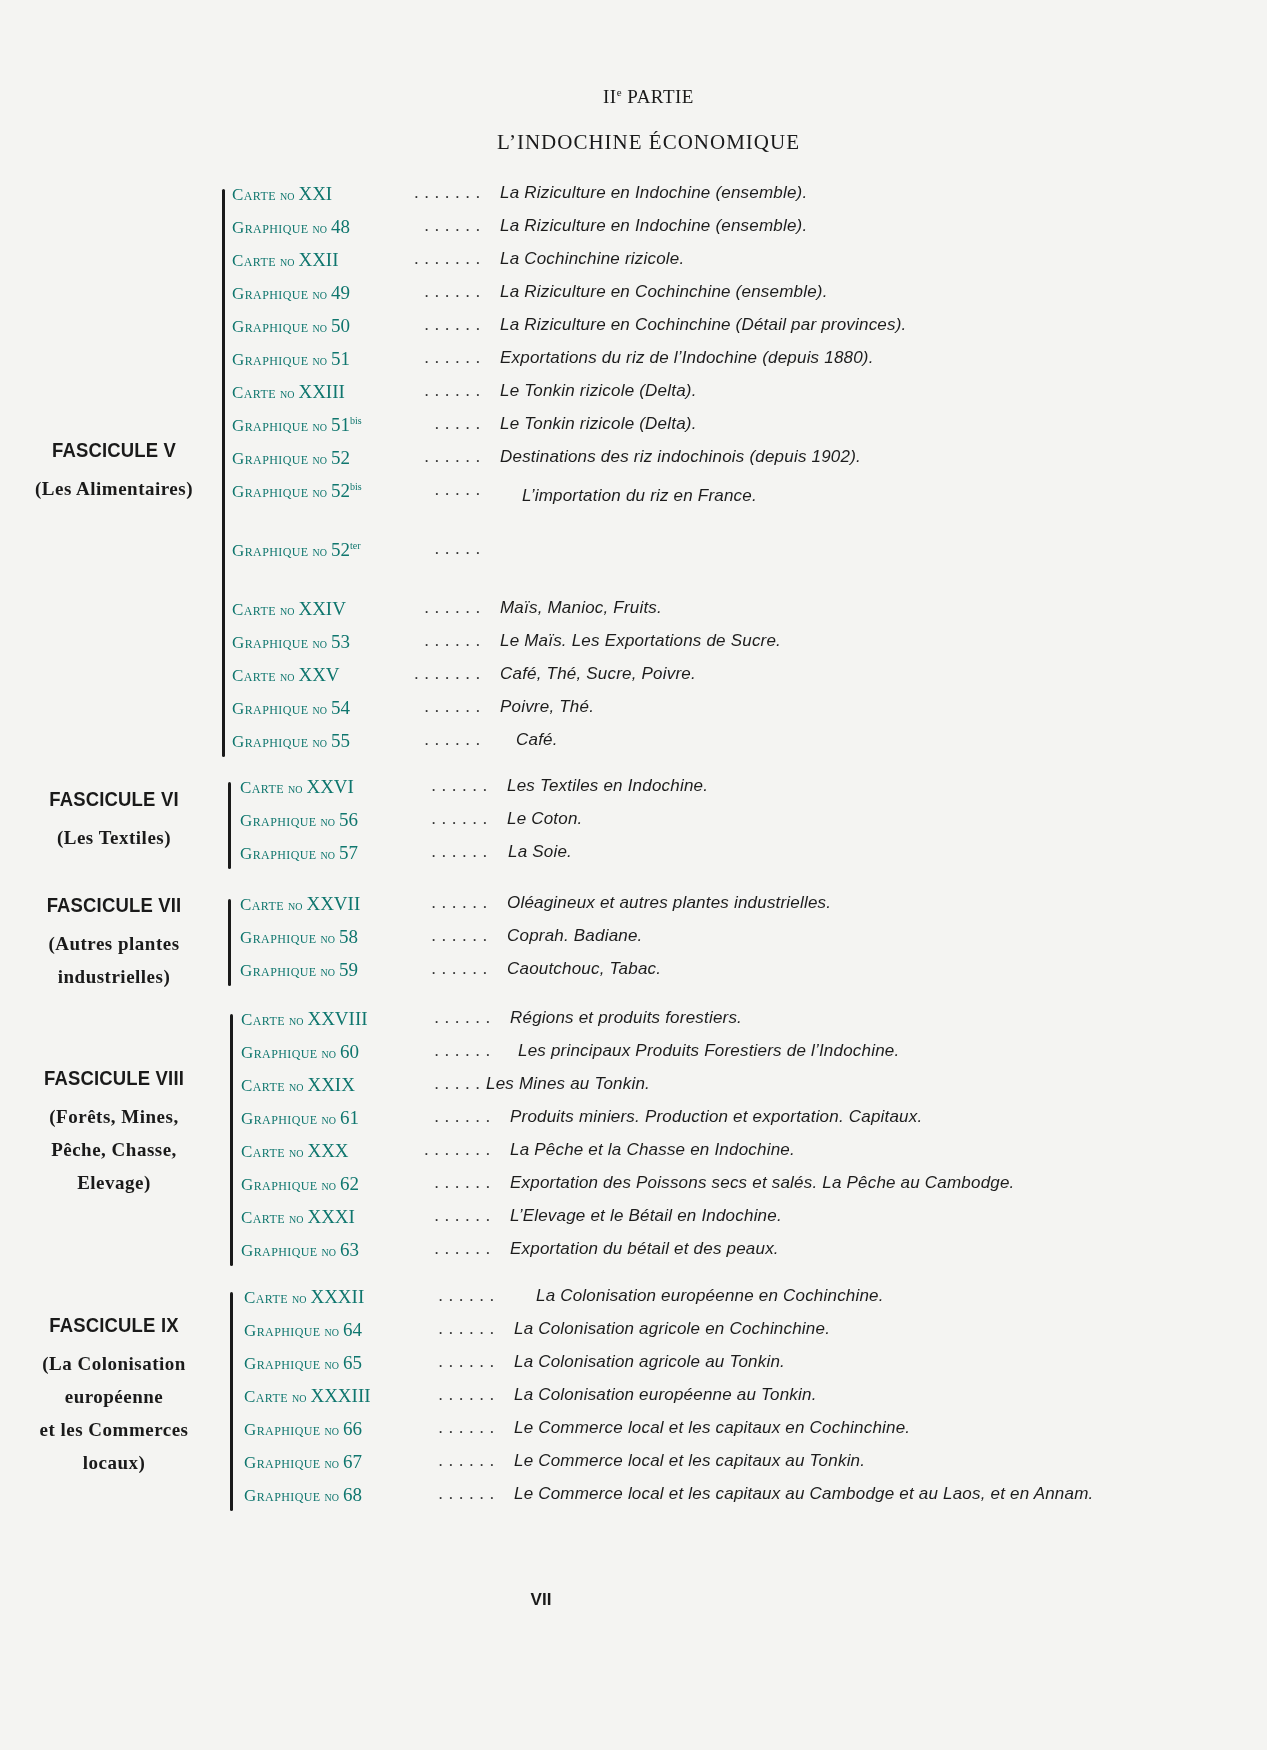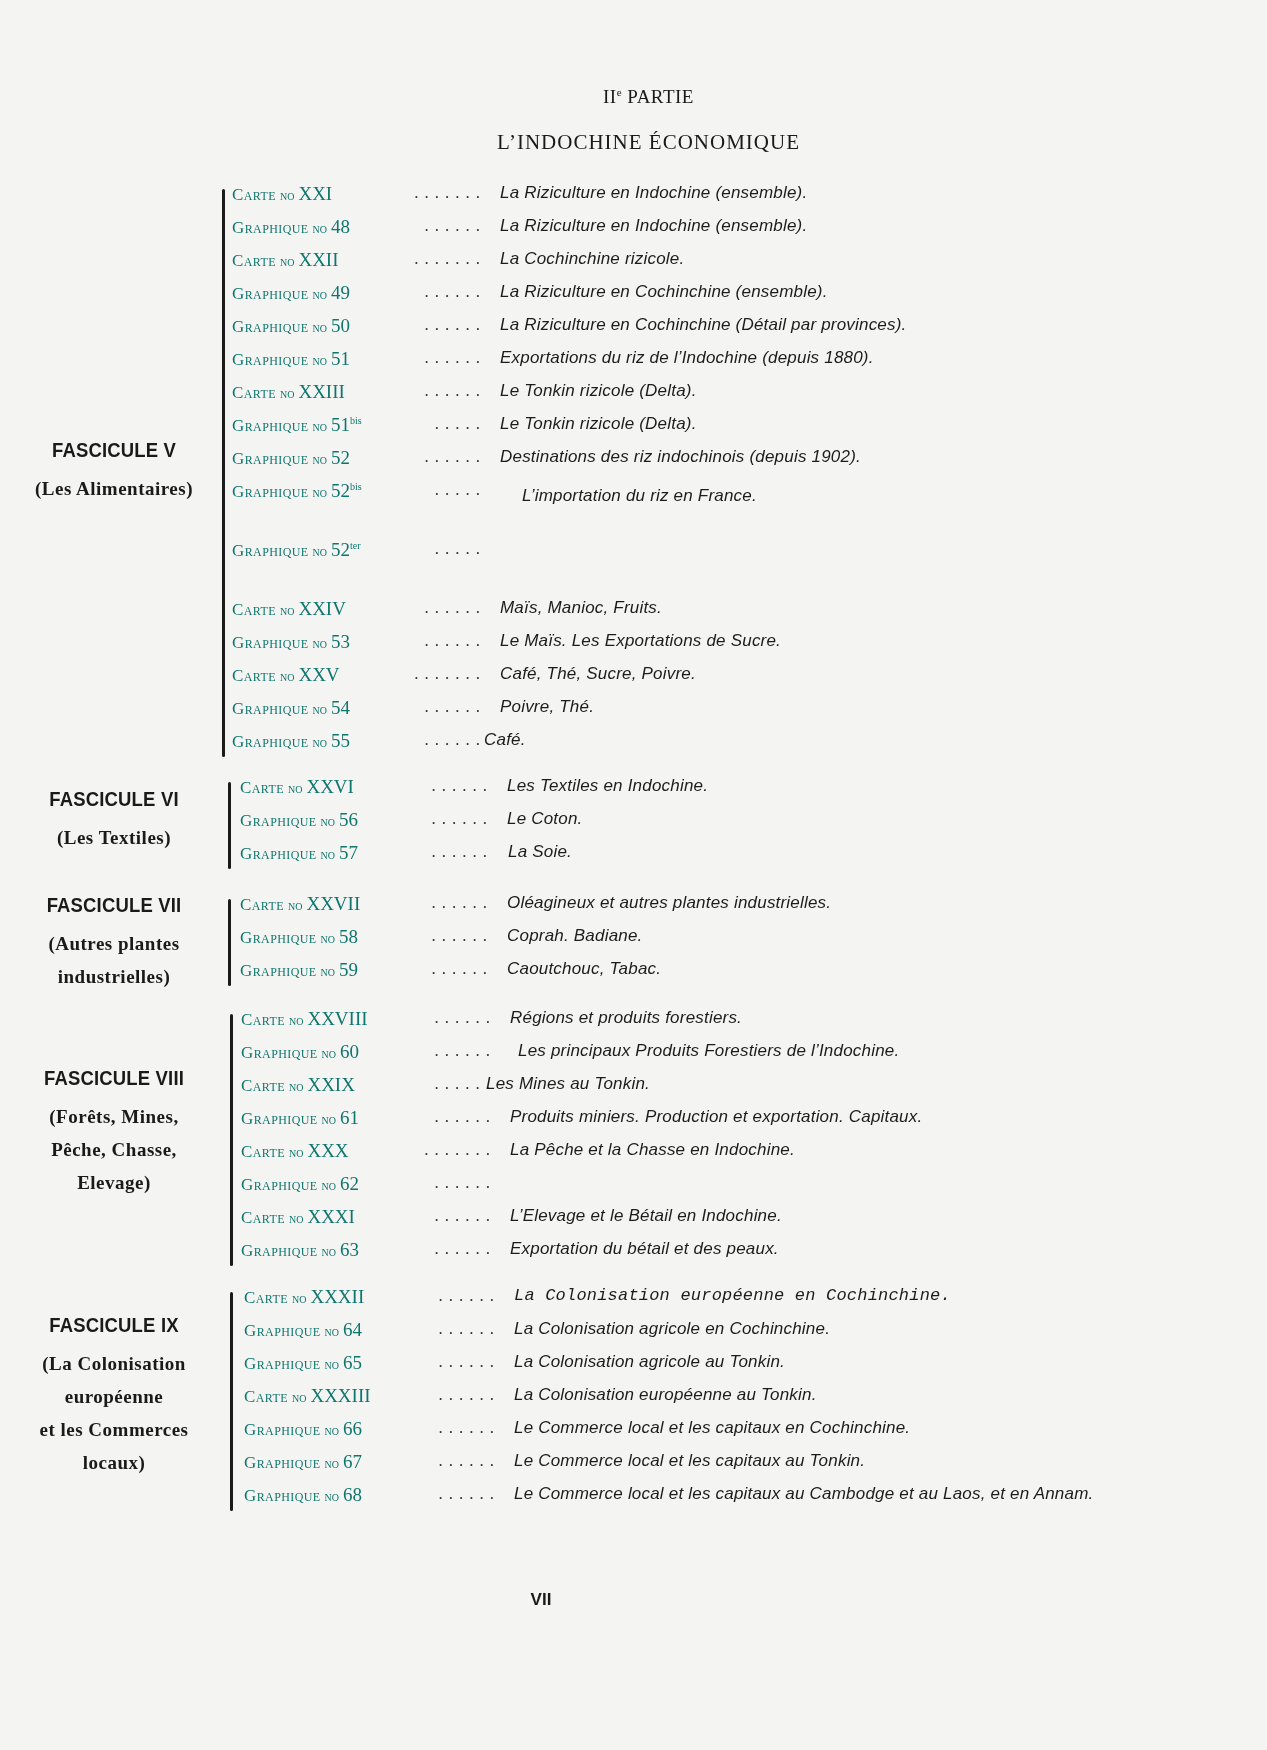--- a/index.html
+++ b/index.html
@@ -136,21 +136,21 @@
         <span class="desc" style="left: 500px;"><span>Café, Thé, Sucre, Poivre.</span></span>
       </div>
       <div class="row" style="top: 697px;">
         <span class="ref" style="left: 232px;"><span class="kind">Graphique</span><span class="no">no</span><span class="num">54</span></span>
         <span class="dots" style="right: 781px;">......</span>
         <span class="desc" style="left: 500px;"><span>Poivre, Thé.</span></span>
       </div>
       <div class="row" style="top: 730px;">
         <span class="ref" style="left: 232px;"><span class="kind">Graphique</span><span class="no">no</span><span class="num">55</span></span>
         <span class="dots" style="right: 781px;">......</span>
-        <span class="desc" style="left: 484px;"><span>Café.</span></span>
+        <span class="desc" style="left: 516px;"><span>Café.</span></span>
       </div>
       <div class="brace" style="left: 222px; top: 189px; height: 568px;"></div>
     </div>
     <div class="fascicule" style="top: 0px;">
       <div class="fasc-left" style="top: 787px;">
         <span class="fasc-name">FASCICULE VI</span>
         <span class="fasc-sub">(Les Textiles)</span>
       </div>
       <div class="row" style="top: 776px;">
         <span class="ref" style="left: 240px;"><span class="kind">Carte</span><span class="no">no</span><span class="num">XXVI</span></span>
@@ -220,20 +220,21 @@
         <span class="desc" style="left: 510px;"><span>Produits miniers. Production et exportation. Capitaux.</span></span>
       </div>
       <div class="row" style="top: 1140px;">
         <span class="ref" style="left: 241px;"><span class="kind">Carte</span><span class="no">no</span><span class="num">XXX</span></span>
         <span class="dots" style="right: 771px;">.......</span>
         <span class="desc" style="left: 510px;"><span>La Pêche et la Chasse en Indochine.</span></span>
       </div>
       <div class="row" style="top: 1173px;">
         <span class="ref" style="left: 241px;"><span class="kind">Graphique</span><span class="no">no</span><span class="num">62</span></span>
         <span class="dots" style="right: 771px;">......</span>
+        <span class="desc" style="left: 510px;"><span>Exportation des Poissons secs et salés. La Pêche au Cambodge.</span></span>
       </div>
       <div class="row" style="top: 1206px;">
         <span class="ref" style="left: 241px;"><span class="kind">Carte</span><span class="no">no</span><span class="num">XXXI</span></span>
         <span class="dots" style="right: 771px;">......</span>
         <span class="desc" style="left: 510px;"><span>L’Elevage et le Bétail en Indochine.</span></span>
       </div>
       <div class="row" style="top: 1239px;">
         <span class="ref" style="left: 241px;"><span class="kind">Graphique</span><span class="no">no</span><span class="num">63</span></span>
         <span class="dots" style="right: 771px;">......</span>
         <span class="desc" style="left: 510px;"><span>Exportation du bétail et des peaux.</span></span>
@@ -244,21 +245,21 @@
       <div class="fasc-left" style="top: 1313px;">
         <span class="fasc-name">FASCICULE IX</span>
         <span class="fasc-sub">(La Colonisation</span>
         <span class="fasc-sub">européenne</span>
         <span class="fasc-sub">et les Commerces</span>
         <span class="fasc-sub">locaux)</span>
       </div>
       <div class="row" style="top: 1286px;">
         <span class="ref" style="left: 244px;"><span class="kind">Carte</span><span class="no">no</span><span class="num">XXXII</span></span>
         <span class="dots" style="right: 767px;">......</span>
-        <span class="desc" style="left: 514px; font-family: Liberation Mono, monospace;"><span>La Colonisation européenne en Cochinchine.</span></span>
+        <span class="desc" style="left: 536px;"><span>La Colonisation européenne en Cochinchine.</span></span>
       </div>
       <div class="row" style="top: 1319px;">
         <span class="ref" style="left: 244px;"><span class="kind">Graphique</span><span class="no">no</span><span class="num">64</span></span>
         <span class="dots" style="right: 767px;">......</span>
         <span class="desc" style="left: 514px;"><span>La Colonisation agricole en Cochinchine.</span></span>
       </div>
       <div class="row" style="top: 1352px;">
         <span class="ref" style="left: 244px;"><span class="kind">Graphique</span><span class="no">no</span><span class="num">65</span></span>
         <span class="dots" style="right: 767px;">......</span>
         <span class="desc" style="left: 514px;"><span>La Colonisation agricole au Tonkin.</span></span>

